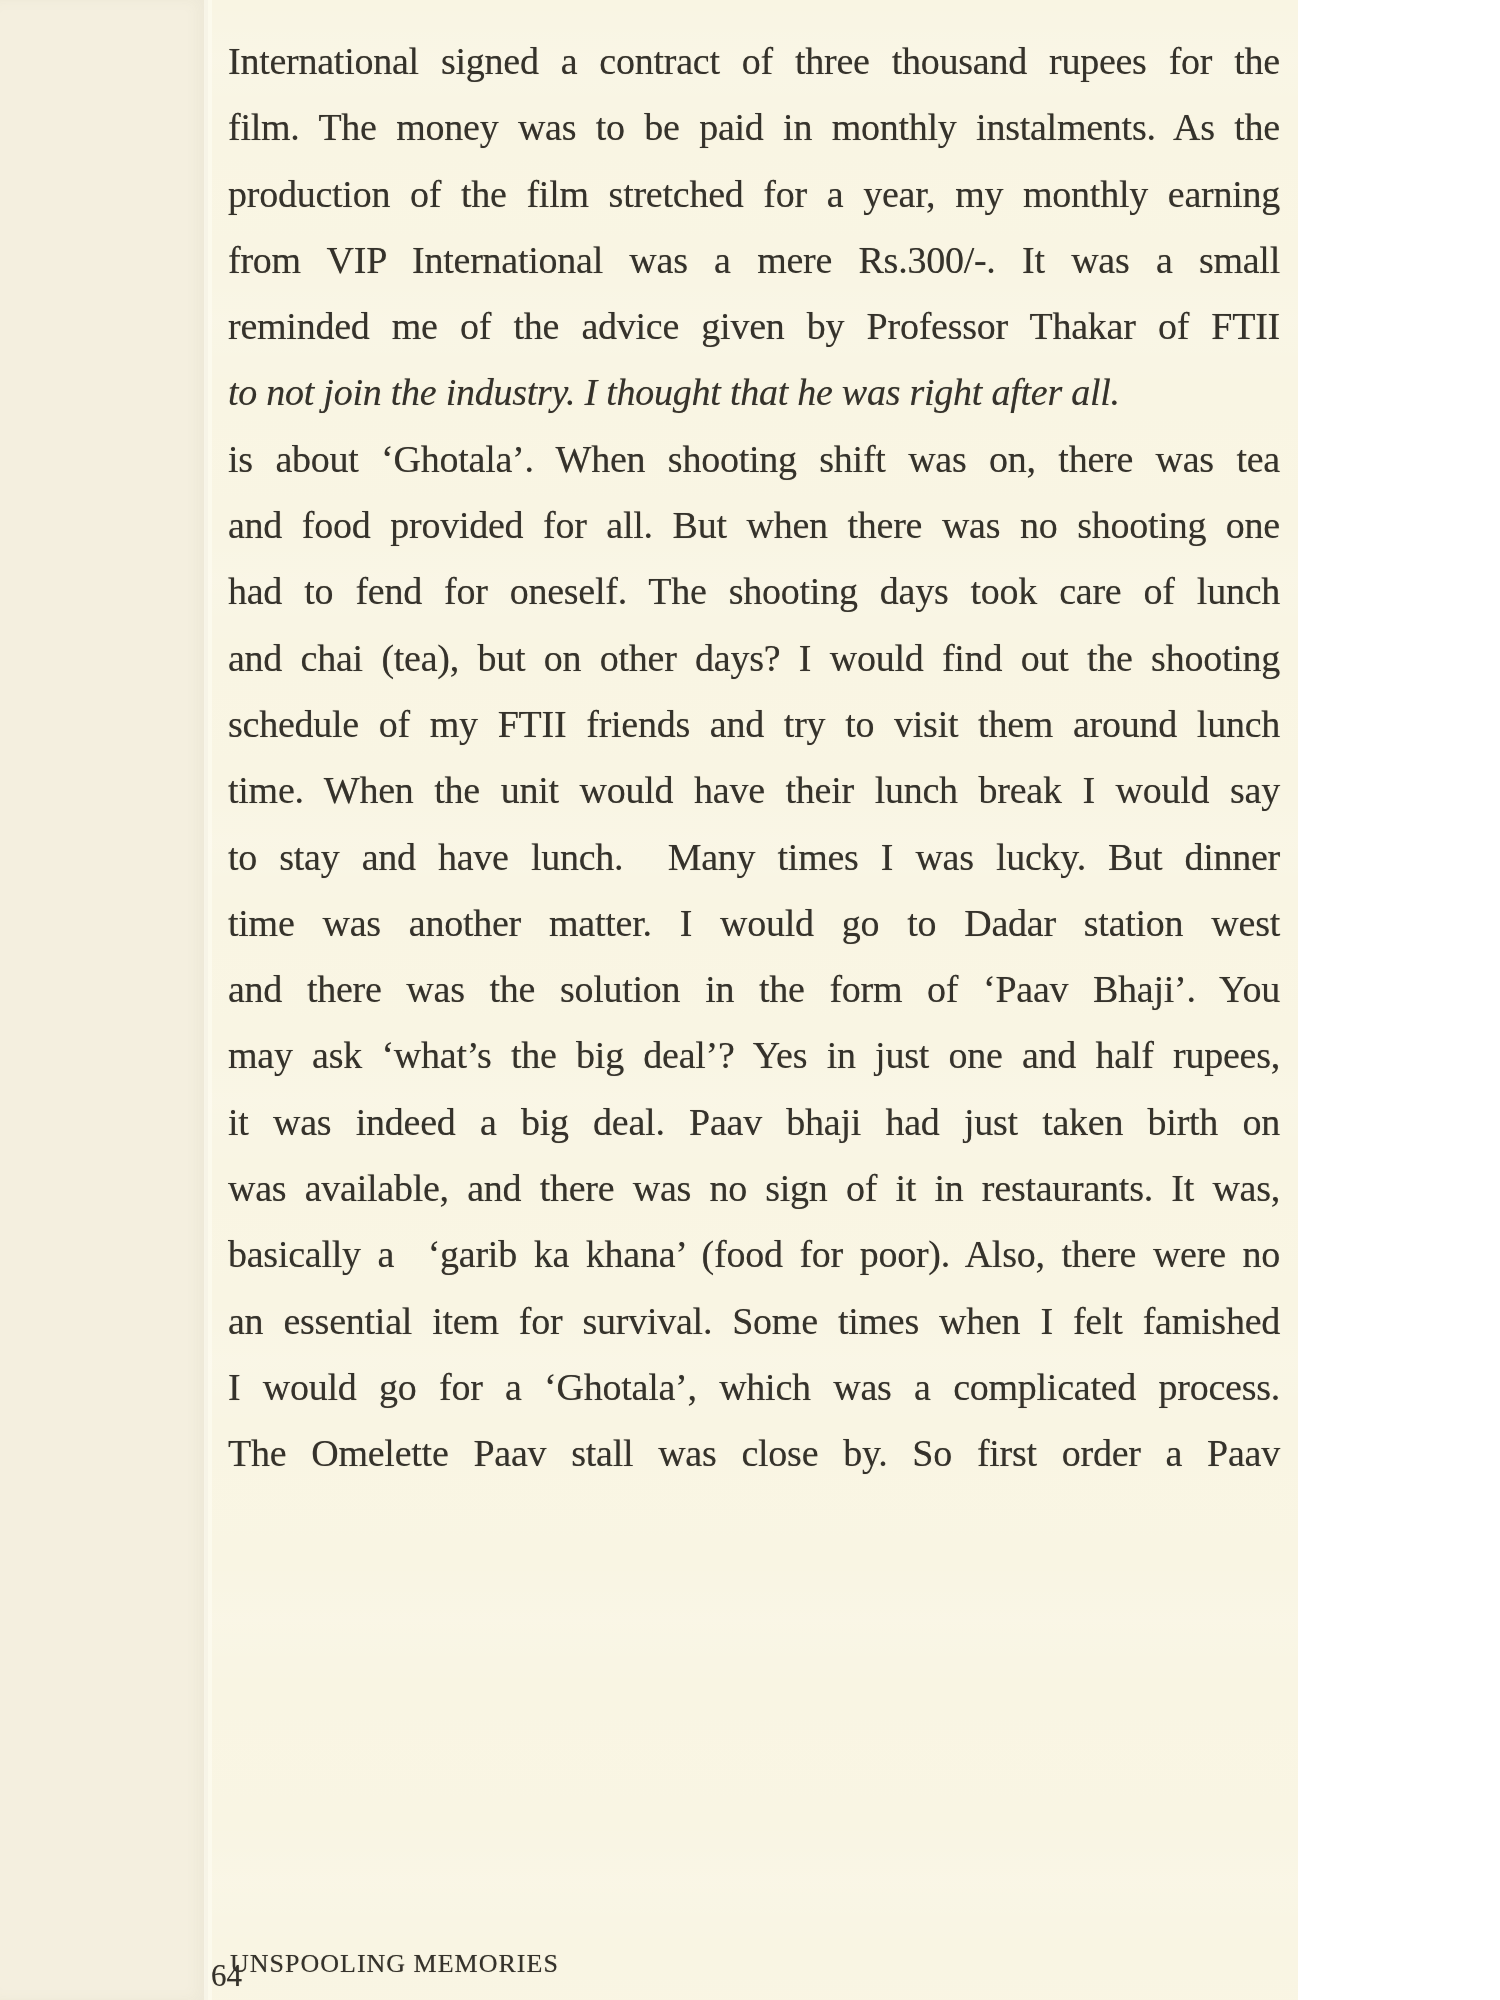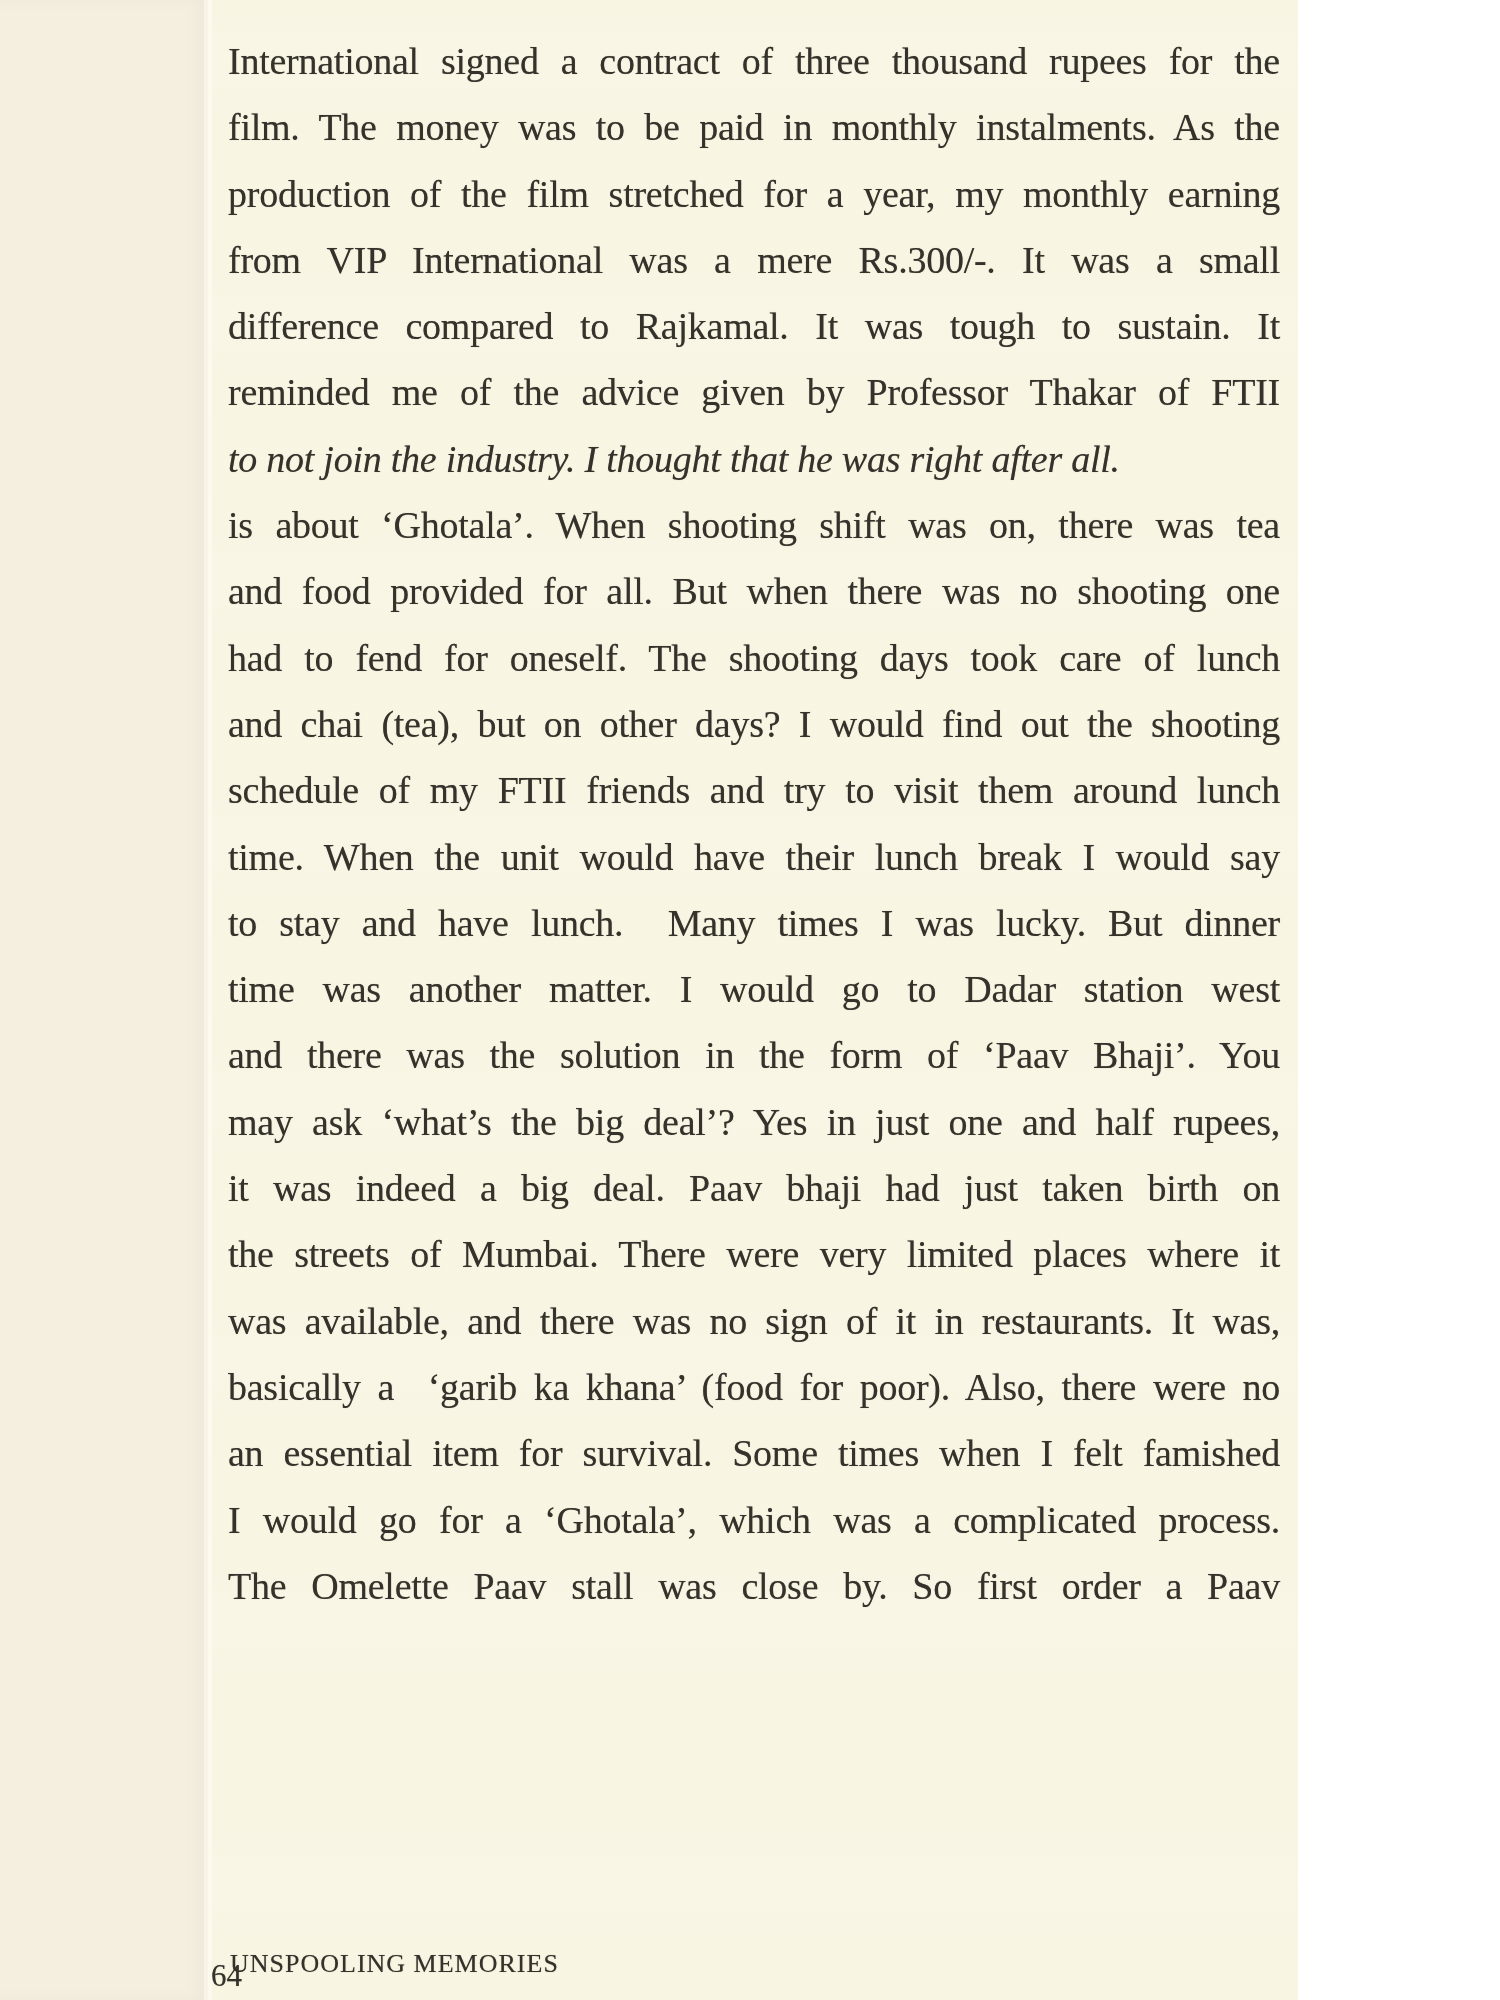--- a/index.html
+++ b/index.html
@@ -106,35 +106,33 @@
 <body>
 
 <div id="screen">
   <div class="page">
     <div class="paper-edge"></div>
     <main class="text-block" id="text-block">
         <div class="line">International signed a contract of three thousand rupees for the</div>
         <div class="line">film. The money was to be paid in monthly instalments. As the</div>
         <div class="line">production of the film stretched for a year, my monthly earning</div>
         <div class="line">from VIP International was a mere Rs.300/-. It was a small</div>
-        <div class="line">difference compared to Rajkamal. It was tough to sustain. It</div>
         <div class="line">reminded me of the advice given by Professor Thakar of FTII</div>
         <div class="line para-end">to not join the industry. I thought that he was right after all.</div>
         <div class="line">is about ‘Ghotala’. When shooting shift was on, there was tea</div>
         <div class="line">and food provided for all. But when there was no shooting one</div>
         <div class="line">had to fend for oneself. The shooting days took care of lunch</div>
         <div class="line">and chai (tea), but on other days? I would find out the shooting</div>
         <div class="line">schedule of my FTII friends and try to visit them around lunch</div>
         <div class="line">time. When the unit would have their lunch break I would say</div>
         <div class="line">to stay and have lunch.&nbsp; Many times I was lucky. But dinner</div>
         <div class="line">time was another matter. I would go to Dadar station west</div>
         <div class="line">and there was the solution in the form of ‘Paav Bhaji’. You</div>
         <div class="line">may ask ‘what’s the big deal’? Yes in just one and half rupees,</div>
         <div class="line">it was indeed a big deal. Paav bhaji had just taken birth on</div>
-        <div class="line">the streets of Mumbai. There were very limited places where it</div>
         <div class="line">was available, and there was no sign of it in restaurants. It was,</div>
         <div class="line">basically a &nbsp;‘garib ka khana’ (food for poor). Also, there were no</div>
         <div class="line">an essential item for survival. Some times when I felt famished</div>
         <div class="line">I would go for a ‘Ghotala’, which was a complicated process.</div>
         <div class="line">The Omelette Paav stall was close by. So first order a Paav</div>
       </main>
     <span class="footer-page-number">64</span>
     <div class="footer-title">UNSPOOLING MEMORIES</div>
   </div>
 </div>

